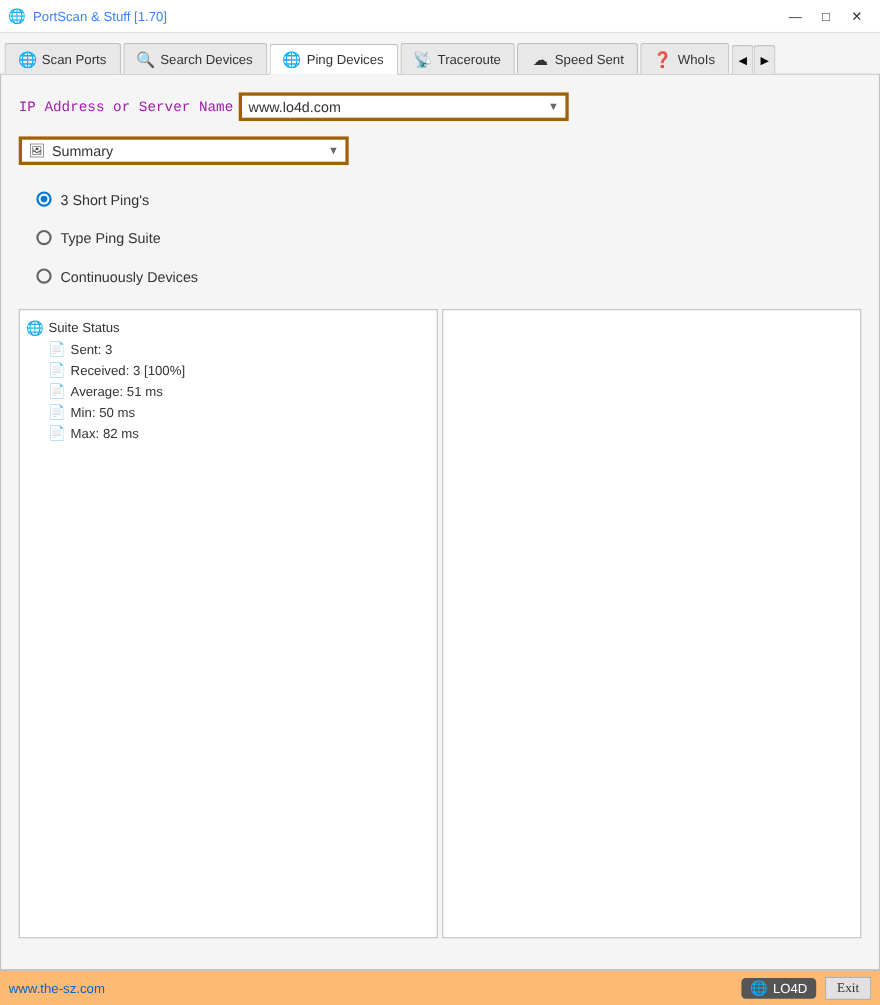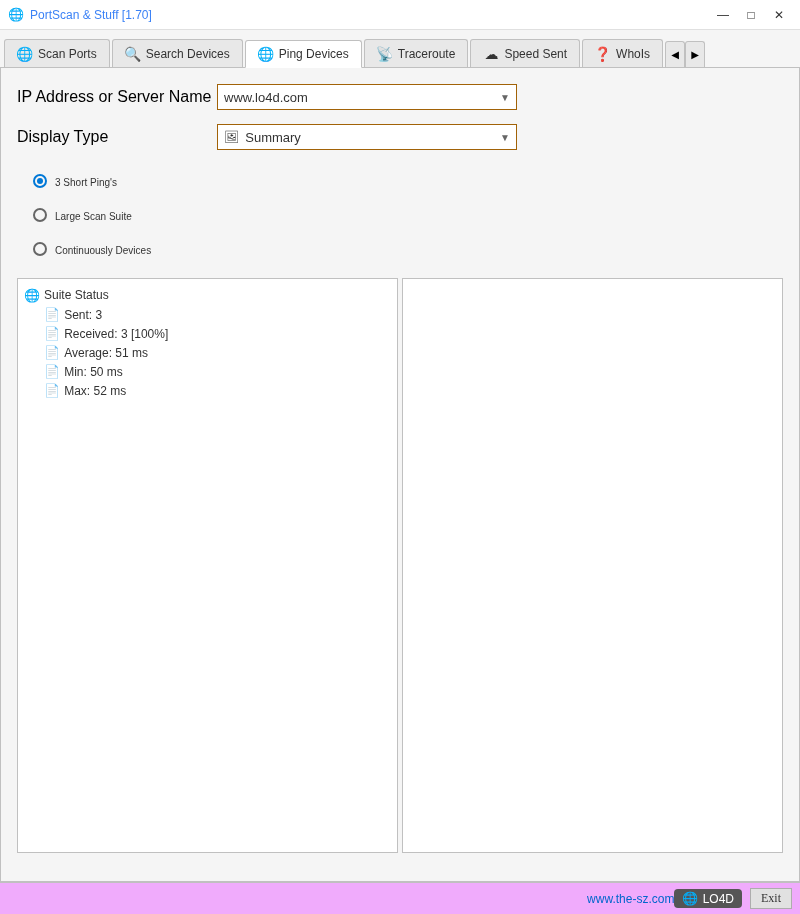--- a/index.html
+++ b/index.html
@@ -119,32 +119,33 @@
       border-top: none;
     }
 
     .form-row {
       display: flex;
       align-items: center;
       margin-bottom: 14px;
     }
     .form-label {
       width: 200px;
-      color: #000000;
-      font-size: 16px;
+      color: #a21caf;
+      font-size: 13px;
+      font-family: Liberation Mono, monospace;
     }
     .form-control {
       display: flex;
       align-items: center;
       flex: 1;
     }
     .dropdown {
       width: 300px;
       height: 26px;
-      border: 1px solid #a16207;
+      border: 3px solid #a16207;
       background: white;
       display: flex;
       align-items: center;
       justify-content: space-between;
       padding: 0 6px;
       cursor: pointer;
       font-size: 13px;
       color: #333;
     }
     .dropdown-arrow {
@@ -159,24 +160,24 @@
     .display-type-icon {
       font-size: 12px;
     }
 
     
     .radio-group {
       margin-bottom: 12px;
     }
     .radio-row {
       display: flex;
-      align-items: flex-end;
+      align-items: flex-start;
       gap: 8px;
       padding: 10px 0 10px 16px;
-      font-size: 10px;
+      font-size: 13px;
       color: #333;
     }
     .radio-btn {
       width: 14px;
       height: 14px;
       border-radius: 50%;
       border: 2px solid #666;
       display: flex;
       align-items: center;
       justify-content: center;
@@ -258,25 +259,25 @@
       align-items: center;
       justify-content: center;
     }
     .btn.start {
       border-color: #0078d7;
       background: #e8f0fe;
     }
 
     
     .status-bar {
-      background: #f0abfc;
+      background: #fdba74;
       border-top: 1px solid #c0c0c0;
       display: flex;
       align-items: center;
-      justify-content: flex-end;
+      justify-content: space-between;
       padding: 4px 8px;
       height: 32px;
       flex-shrink: 0;
     }
     .status-link {
       color: #0066cc;
       text-decoration: none;
       font-size: 12px;
     }
     .status-right {
@@ -357,40 +358,39 @@
     <span class="form-label">IP Address or Server Name</span>
     <div class="form-control">
       <div class="dropdown">
         <span>www.lo4d.com</span>
         <span class="dropdown-arrow">▼</span>
       </div>
     </div>
   </div>
 
   <div class="form-row">
-    <span class="form-label">Display Type</span>
     <div class="form-control">
       <div class="dropdown">
         <div class="display-type-dropdown">
           <span class="display-type-icon">🖼</span>
           <span>Summary</span>
         </div>
         <span class="dropdown-arrow">▼</span>
       </div>
     </div>
   </div>
 
   <div class="radio-group">
     <div class="radio-row">
       <div class="radio-btn selected"></div>
       <span>3 Short Ping's</span>
     </div>
     <div class="radio-row">
       <div class="radio-btn"></div>
-      <span>Large Scan Suite</span>
+      <span>Type Ping Suite</span>
     </div>
     <div class="radio-row">
       <div class="radio-btn"></div>
       <span>Continuously Devices</span>
     </div>
   </div>
 
   <div class="panels-container">
     <div class="panel">
       <div class="panel-tree-item root">
@@ -408,21 +408,21 @@
       <div class="panel-tree-item child">
         <span class="doc-icon">📄</span>
         <span>Average: 51 ms</span>
       </div>
       <div class="panel-tree-item child">
         <span class="doc-icon">📄</span>
         <span>Min: 50 ms</span>
       </div>
       <div class="panel-tree-item child">
         <span class="doc-icon">📄</span>
-        <span>Max: 52 ms</span>
+        <span>Max: 82 ms</span>
       </div>
     </div>
     <div class="panel"></div>
   </div>
 
 
 </div>
 
 <div class="status-bar">
   <a class="status-link" href="#">www.the-sz.com</a>

